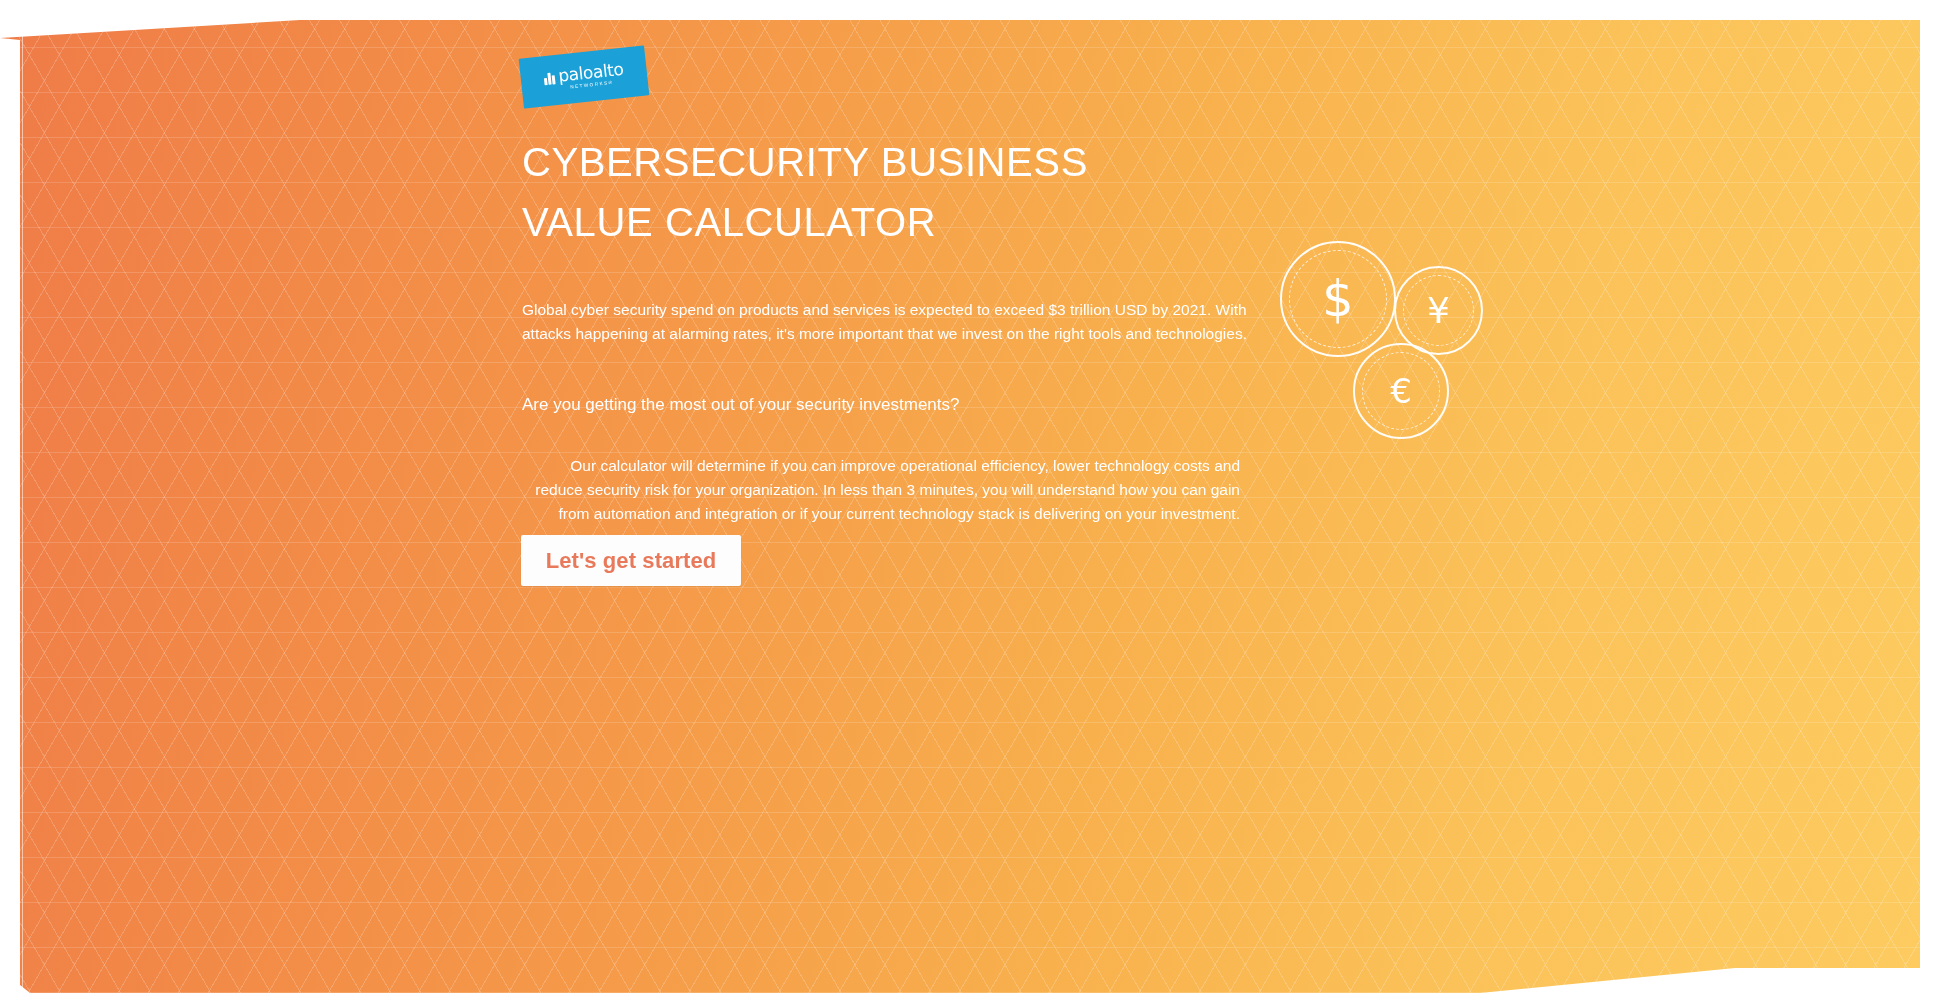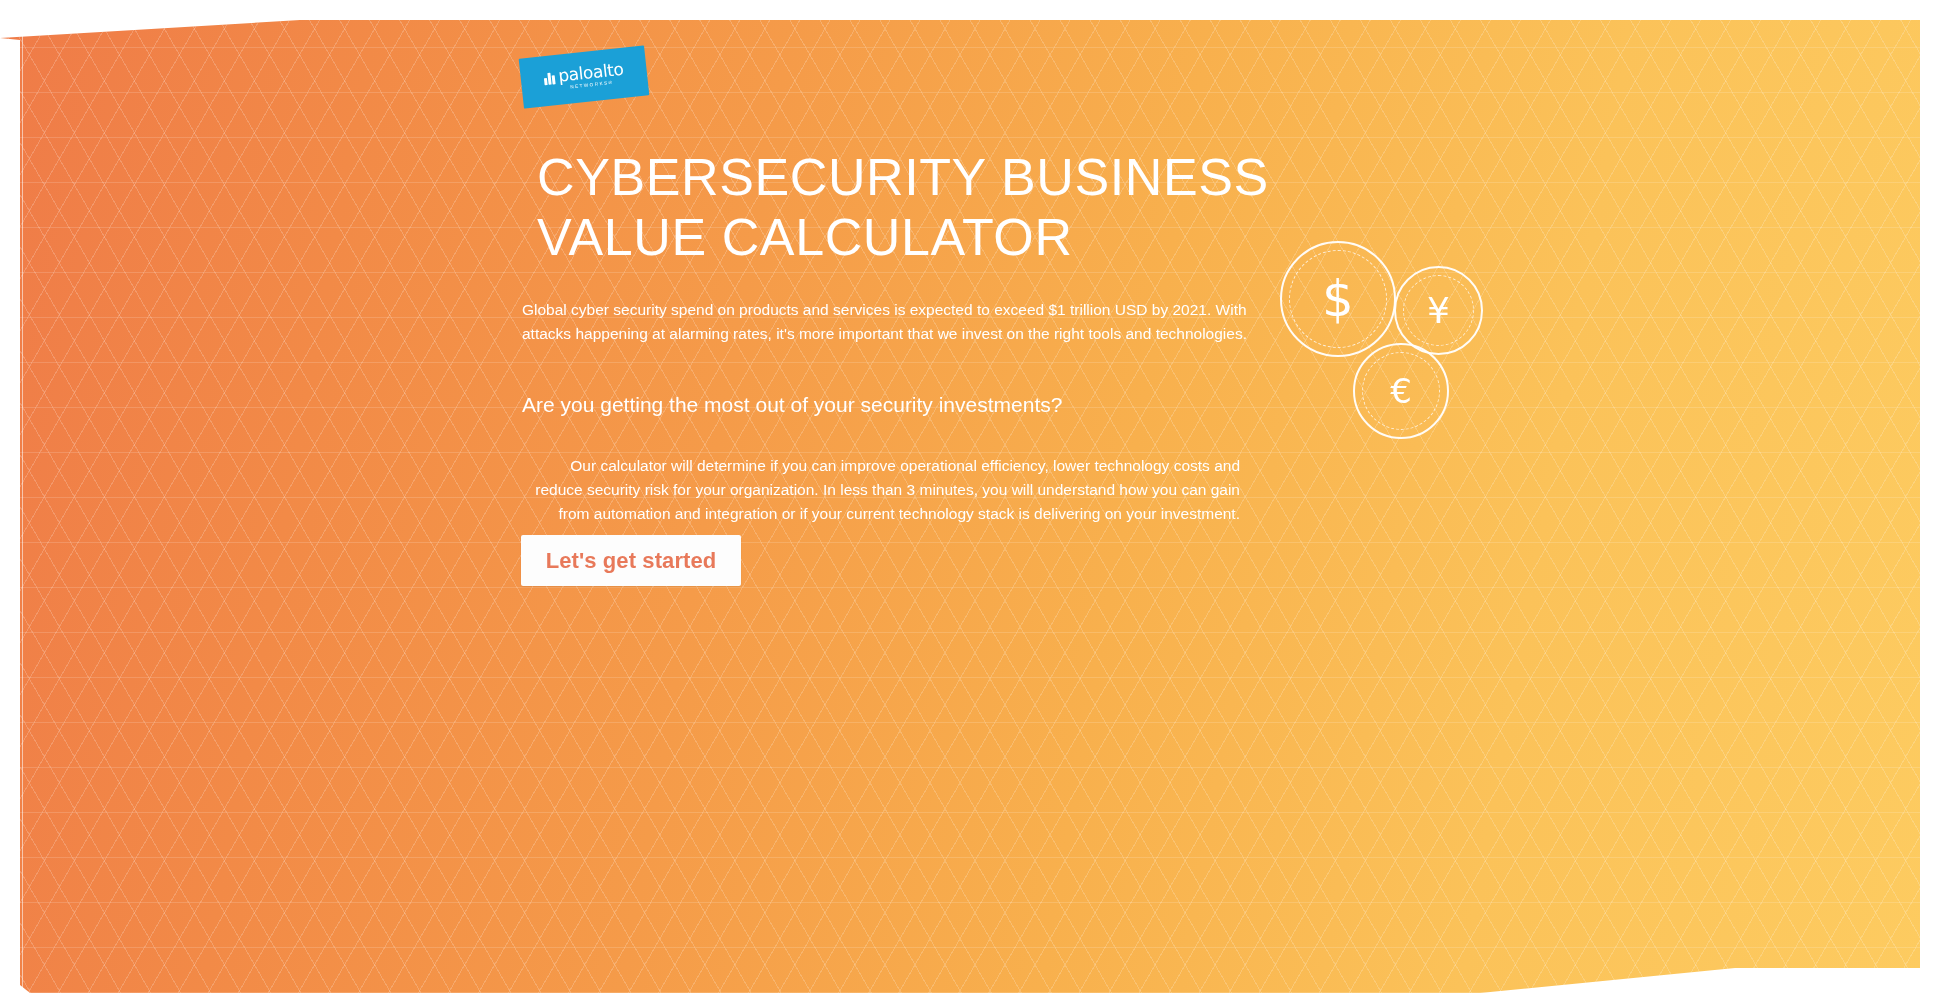--- a/index.html
+++ b/index.html
@@ -131,26 +131,26 @@
     letter-spacing: 1.5px;
     margin-top: 3px;
     margin-left: 14px;
     font-family: "Liberation Sans", sans-serif;
   }
 
   h1.headline {
     position: absolute;
     left: 1px;
     top: 102px;
-    margin: 15px;
+    margin: 0;
     width: 760px;
     color: #ffffff;
     font-family: "Liberation Sans", sans-serif;
     font-weight: 300;
-    font-size: 52px;
+    font-size: 40px;
     line-height: 60px;
     letter-spacing: 0.6px;
     white-space: pre-line;
   }
 
   p.para {
     position: absolute;
     left: 1px;
     margin: 0;
     width: 735px;
@@ -160,21 +160,21 @@
     font-weight: 400;
   }
   p.para-1 { top: 268px; }
   p.para-3 { top: 424px; width: 718px; text-align: right; }
 
   .question {
     position: absolute;
     left: 1px;
     top: 363px;
     color: #ffffff;
-    font-size: 21px;
+    font-size: 17px;
     line-height: 24px;
     font-weight: 400;
   }
 
   .cta {
     position: absolute;
     left: 0px;
     top: 505px;
     width: 220px;
     height: 51px;
@@ -264,21 +264,21 @@
               </span>
             <span class="logo-word">paloalto</span>
           </div>
           <div class="logo-sub">NETWORKS®</div>
         </div>
       </div>
 
       <h1 class="headline">CYBERSECURITY BUSINESS
 VALUE CALCULATOR</h1>
 
-      <p class="para para-1">Global cyber security spend on products and services is expected to exceed $1 trillion USD by 2021. With attacks happening at alarming rates, it's more important that we invest on the right tools and technologies.</p>
+      <p class="para para-1">Global cyber security spend on products and services is expected to exceed $3 trillion USD by 2021. With attacks happening at alarming rates, it's more important that we invest on the right tools and technologies.</p>
 
       <div class="question">Are you getting the most out of your security investments?</div>
 
       <p class="para para-3">Our calculator will determine if you can improve operational efficiency, lower technology costs and reduce security risk for your organization. In less than 3 minutes, you will understand how you can gain from automation and integration or if your current technology stack is delivering on your investment.</p>
 
       <button class="cta">Let's get started</button>
     </div>
 
     <div class="coins">
       <div class="coin coin-usd">

